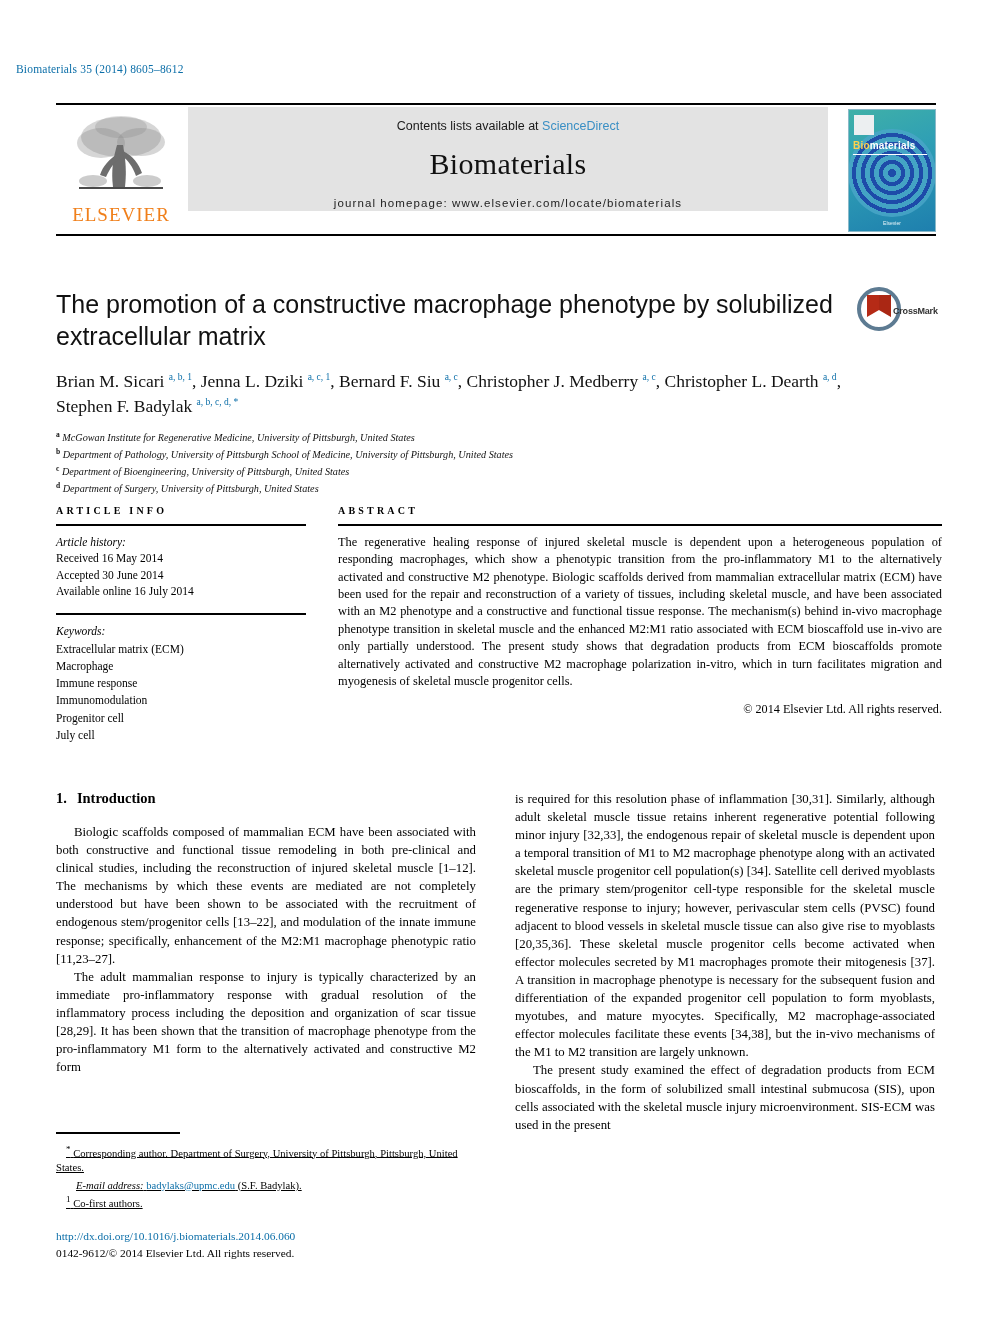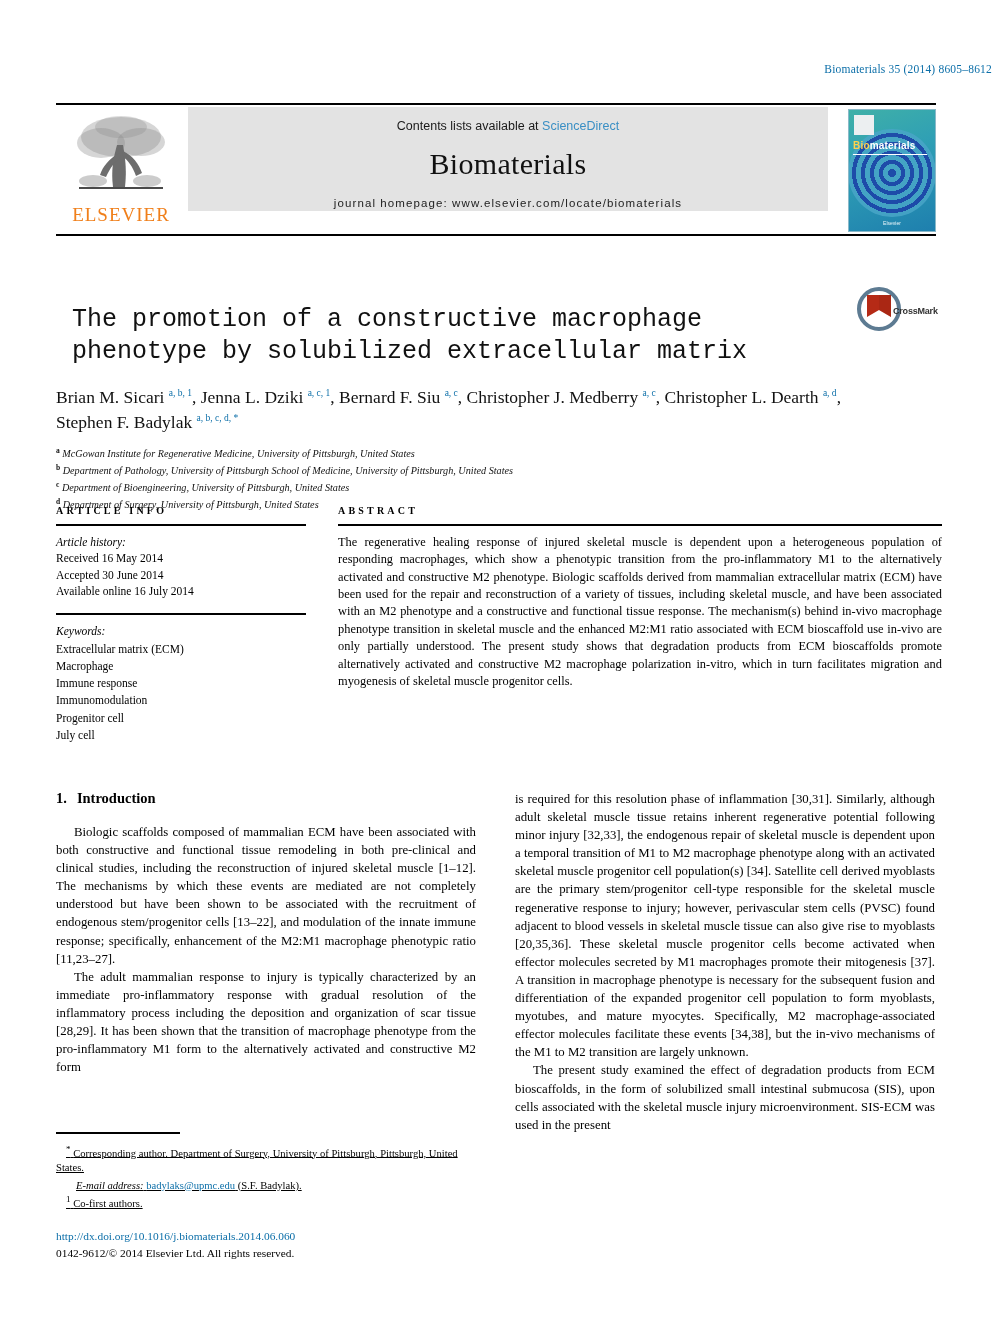--- a/index.html
+++ b/index.html
@@ -19,21 +19,21 @@
     background: #fff;
     overflow: hidden;
   }
 
   
   .running-head {
     position: absolute;
     top: 63px;
     left: 16px;
     right: 0;
-    text-align: right;
+    text-align: left;
     font-size: 11.5px;
     color: #0b6ea8;
     letter-spacing: .2px;
   }
 
   
   .masthead {
     position: absolute;
     top: 103px;
     left: 56px;
@@ -168,22 +168,22 @@
   }
 
   
   .titleblock {
     position: absolute;
     left: 56px;
     top: 288px;
     width: 790px;
   }
   h1.title {
-    margin: 16px;
-    font-family: Liberation Mono, monospace;
+    margin: 0;
+    font-family: Liberation Sans, sans-serif;
     font-weight: normal;
     font-size: 25px;
     line-height: 1.28;
     color: #111;
   }
   .authors {
     margin-top: 17px;
     font-family: "Liberation Serif", serif;
     font-size: 17.5px;
     line-height: 1.45;
@@ -444,20 +444,21 @@
           <div>Progenitor cell</div>
           <div>July cell</div>
         </div>
       </div>
     </div>
 
     <div class="col-abs">
       <div class="sec-head">ABSTRACT</div>
       <div class="hr-thin"></div>
       <div class="abstract-body">The regenerative healing response of injured skeletal muscle is dependent upon a heterogeneous population of responding macrophages, which show a phenotypic transition from the pro-inflammatory M1 to the alternatively activated and constructive M2 phenotype. Biologic scaffolds derived from mammalian extracellular matrix (ECM) have been used for the repair and reconstruction of a variety of tissues, including skeletal muscle, and have been associated with an M2 phenotype and a constructive and functional tissue response. The mechanism(s) behind in-vivo macrophage phenotype transition in skeletal muscle and the enhanced M2:M1 ratio associated with ECM bioscaffold use in-vivo are only partially understood. The present study shows that degradation products from ECM bioscaffolds promote alternatively activated and constructive M2 macrophage polarization in-vitro, which in turn facilitates migration and myogenesis of skeletal muscle progenitor cells.</div>
+      <div class="copyright">© 2014 Elsevier Ltd. All rights reserved.</div>
     </div>
   </div>
 
   <div class="bodycols">
     <div class="bcol left">
       <h2 class="secnum">
         <span class="num">1.</span><span>Introduction</span>
       </h2>
       <p class="body">Biologic scaffolds composed of mammalian ECM have been associated with both constructive and functional tissue remodeling in both pre-clinical and clinical studies, including the reconstruction of injured skeletal muscle [1–12]. The mechanisms by which these events are mediated are not completely understood but have been shown to be associated with the recruitment of endogenous stem/progenitor cells [13–22], and modulation of the innate immune response; specifically, enhancement of the M2:M1 macrophage phenotypic ratio [11,23–27].</p>
       <p class="body">The adult mammalian response to injury is typically characterized by an immediate pro-inflammatory response with gradual resolution of the inflammatory process including the deposition and organization of scar tissue [28,29]. It has been shown that the transition of macrophage phenotype from the pro-inflammatory M1 form to the alternatively activated and constructive M2 form</p>

